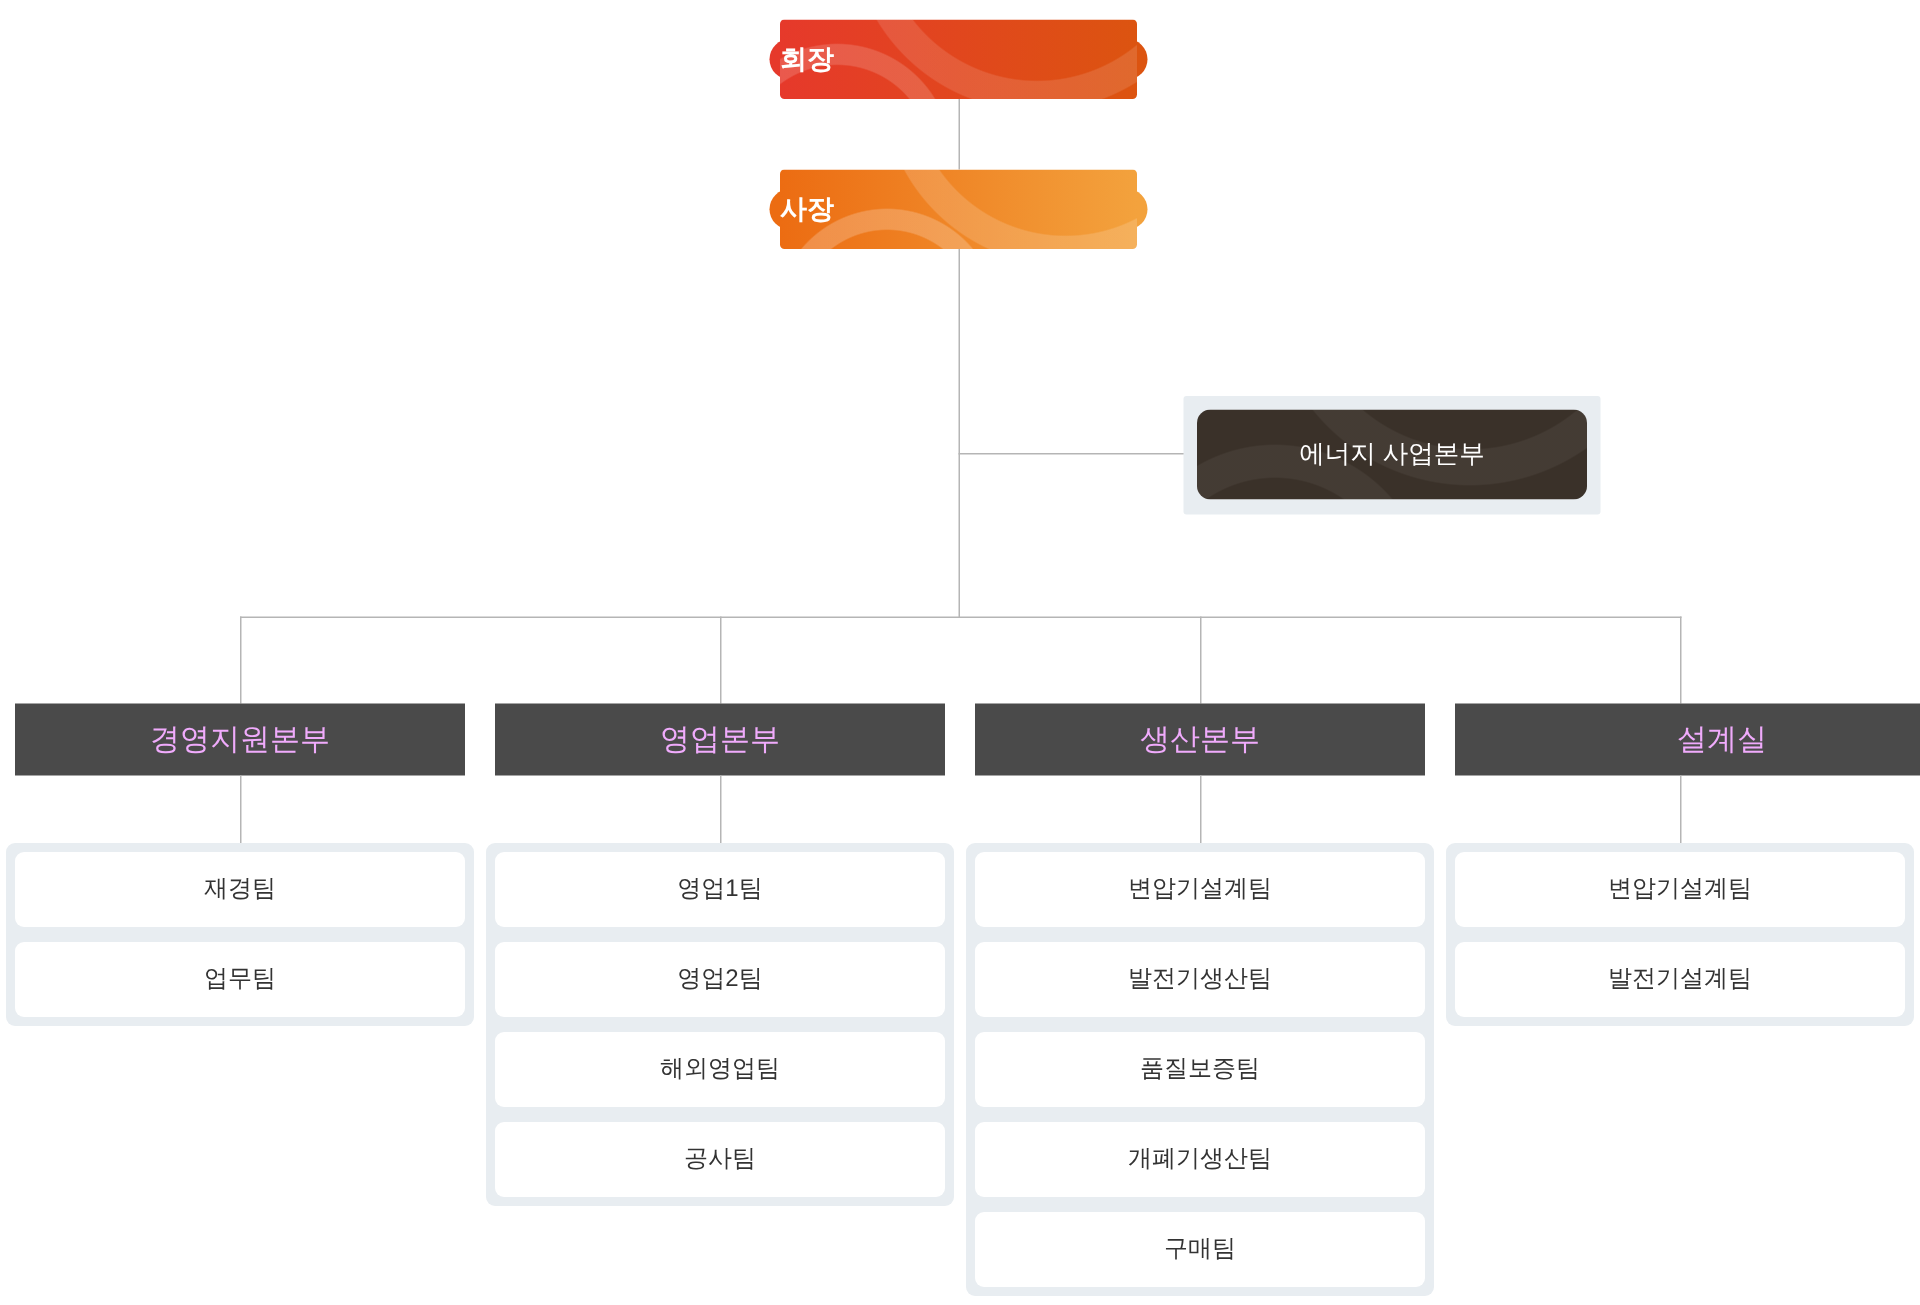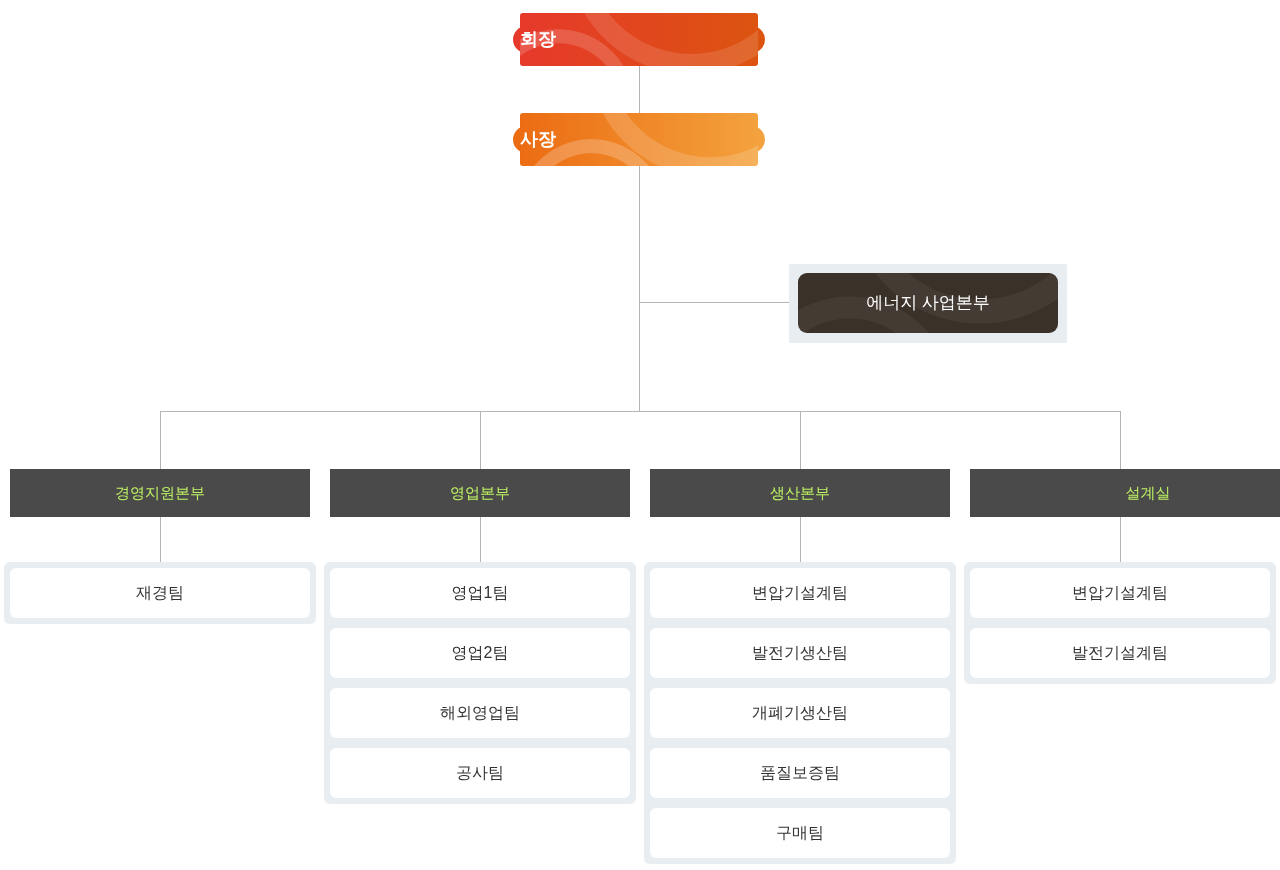--- a/index.html
+++ b/index.html
@@ -99,22 +99,22 @@
     line-height: 60px;
   }
 
   
   .div-header {
     position: absolute;
     top: 469px;
     width: 300px;
     height: 48px;
     background: #4a4a4a;
-    color: #bef264;
-    font-size: 15px;
+    color: #f0abfc;
+    font-size: 20px;
     text-align: center;
     line-height: 48px;
   }
   .team-panel {
     position: absolute;
     top: 562px;
     width: 300px;
     padding: 6px;
     background: #e8edf1;
     border-radius: 6px;
@@ -160,38 +160,39 @@
   <div class="energy-box">
     <span>에너지 사업본부</span>
   </div>
 
   <div id="divisions">
       <div class="line v" style="left:160px; top:411px; height:58px;"></div>
       <div class="div-header" style="left:10px;"><span>경영지원본부</span></div>
       <div class="line v" style="left:160px; top:517px; height:46px;"></div>
       <div class="team-panel" style="left:4px;">
         <div class="team-box"><span>재경팀</span></div>
+        <div class="team-box"><span>업무팀</span></div>
       </div>
       <div class="line v" style="left:480px; top:411px; height:58px;"></div>
       <div class="div-header" style="left:330px;"><span>영업본부</span></div>
       <div class="line v" style="left:480px; top:517px; height:46px;"></div>
       <div class="team-panel" style="left:324px;">
         <div class="team-box"><span>영업1팀</span></div>
         <div class="team-box"><span>영업2팀</span></div>
         <div class="team-box"><span>해외영업팀</span></div>
         <div class="team-box"><span>공사팀</span></div>
       </div>
       <div class="line v" style="left:800px; top:411px; height:58px;"></div>
       <div class="div-header" style="left:650px;"><span>생산본부</span></div>
       <div class="line v" style="left:800px; top:517px; height:46px;"></div>
       <div class="team-panel" style="left:644px;">
         <div class="team-box"><span>변압기설계팀</span></div>
         <div class="team-box"><span>발전기생산팀</span></div>
+        <div class="team-box"><span>품질보증팀</span></div>
         <div class="team-box"><span>개폐기생산팀</span></div>
-        <div class="team-box"><span>품질보증팀</span></div>
         <div class="team-box"><span>구매팀</span></div>
       </div>
       <div class="line v" style="left:1120px; top:411px; height:58px;"></div>
       <div class="div-header" style="left:970px;padding-left:28px;"><span>설계실</span></div>
       <div class="line v" style="left:1120px; top:517px; height:46px;"></div>
       <div class="team-panel" style="left:964px;">
         <div class="team-box"><span>변압기설계팀</span></div>
         <div class="team-box"><span>발전기설계팀</span></div>
       </div>
     </div>

